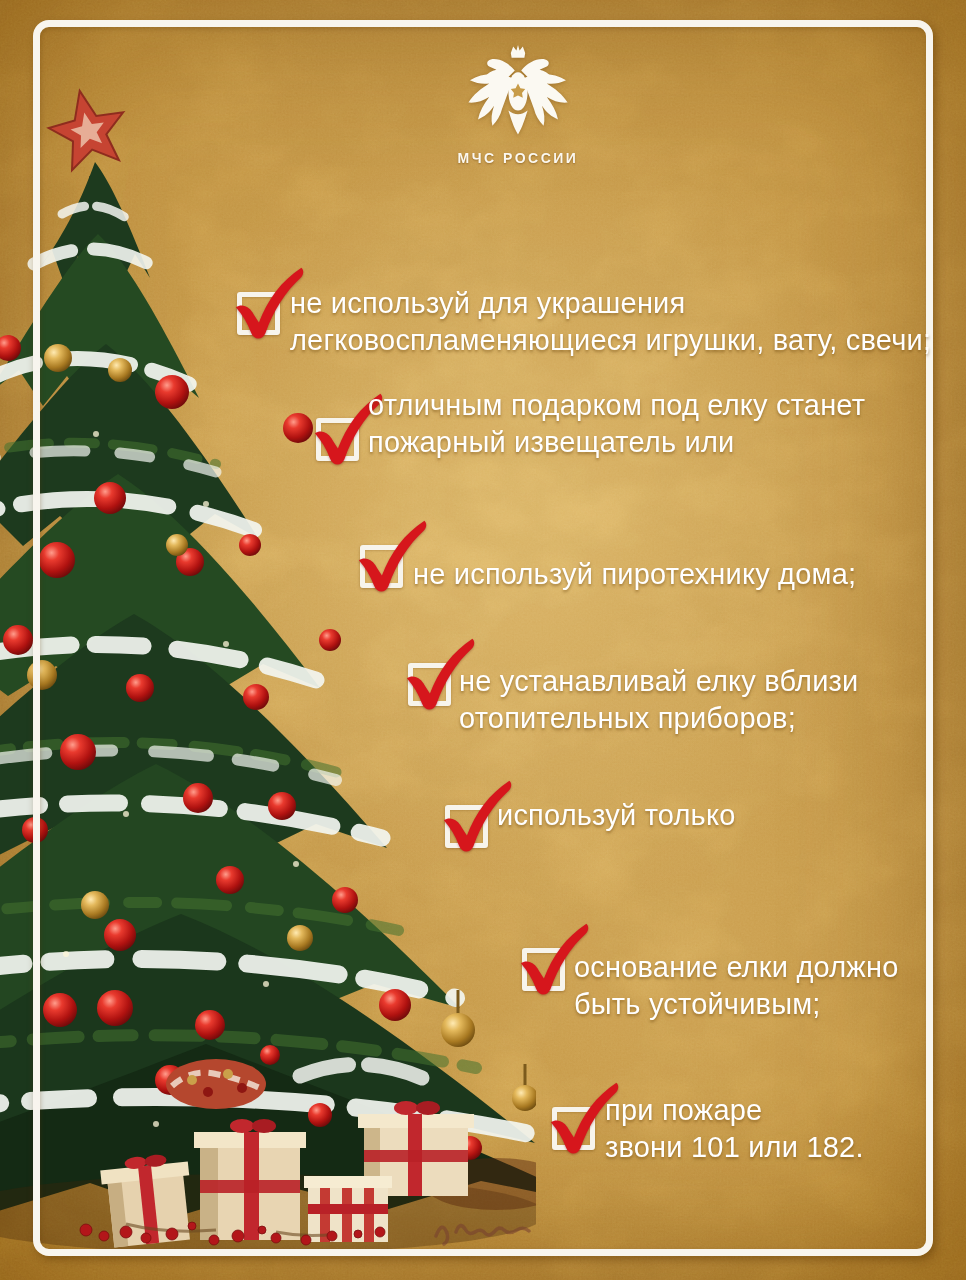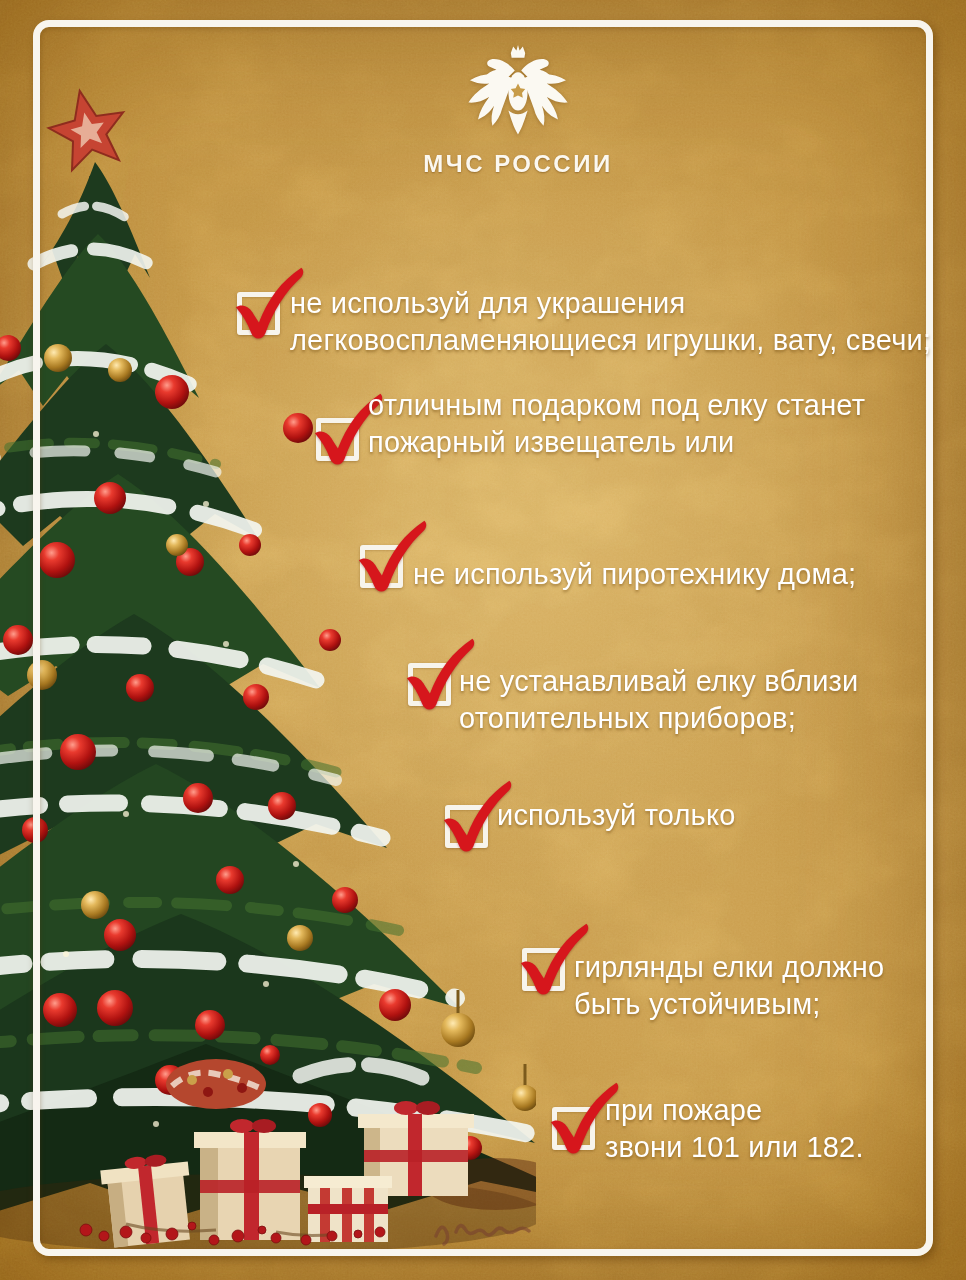--- a/index.html
+++ b/index.html
@@ -18,21 +18,21 @@
   
   svg.tree{position:absolute;left:-24px;top:84px;width:560px;height:1180px;z-index:2;}
   svg.scribble{position:absolute;left:428px;top:1210px;width:130px;height:40px;z-index:3;}
   
   .frame{position:absolute;left:33px;top:20px;width:886px;height:1222px;z-index:4;
     border:7px solid #f8f5ee;border-radius:16px;
     box-shadow:3px 4px 8px rgba(92,52,2,.45), inset 1px 2px 4px rgba(92,52,2,.25);}
   
   .headerBlock{position:absolute;left:408px;top:42px;width:220px;z-index:5;text-align:center;}
   svg.emblem{width:112px;height:102px;display:inline-block;filter:drop-shadow(0 1px 2px rgba(110,66,8,.4));}
-  .orgName{margin-top:2px;font-size:24px;font-weight:bold;letter-spacing:2.5px;color:#fbf8f0;
+  .orgName{margin-top:2px;font-size:14px;font-weight:bold;letter-spacing:2.5px;color:#fbf8f0;
     text-shadow:0 1px 2px rgba(104,62,8,.5);}
   
   .titleBlock{position:absolute;left:97px;top:172px;width:870px;z-index:5;text-align:center;}
   .titleLine1{font-size:48px;line-height:49px;font-weight:bold;color:#8c1408;
     text-shadow:0 1px 1px rgba(70,8,0,.35);}
   .titleLine2{font-size:40px;line-height:42px;font-weight:bold;color:#c3170e;
     text-shadow:0 1px 1px rgba(90,10,0,.3);}
   
   .item{position:absolute;z-index:5;}
   .cbx{position:absolute;left:0;top:0;width:43px;height:43px;box-sizing:border-box;
@@ -321,21 +321,21 @@
       <div class="line">используй только</div>
     </div>
   </div>
 
   <div class="item i6">
     <span class="cbx"></span>
     <svg class="tick" viewBox="0 0 100 100">
       <path d="M4,56 C12,51 21,54 27,63 C30,68 33,73 36,77 C48,46 67,19 95,1 C99,5 98,11 94,15 C73,34 56,61 45,92 C41,102 29,102 25,91 C20,78 13,66 4,56 Z" fill="#d6161c"></path>
     </svg>
     <div class="lines">
-      <div class="line">гирлянды елки должно</div>
+      <div class="line">основание елки должно</div>
       <div class="line">быть устойчивым;</div>
     </div>
   </div>
 
   <div class="item i7">
     <span class="cbx"></span>
     <svg class="tick" viewBox="0 0 100 100">
       <path d="M4,56 C12,51 21,54 27,63 C30,68 33,73 36,77 C48,46 67,19 95,1 C99,5 98,11 94,15 C73,34 56,61 45,92 C41,102 29,102 25,91 C20,78 13,66 4,56 Z" fill="#d6161c"></path>
     </svg>
     <div class="lines">

